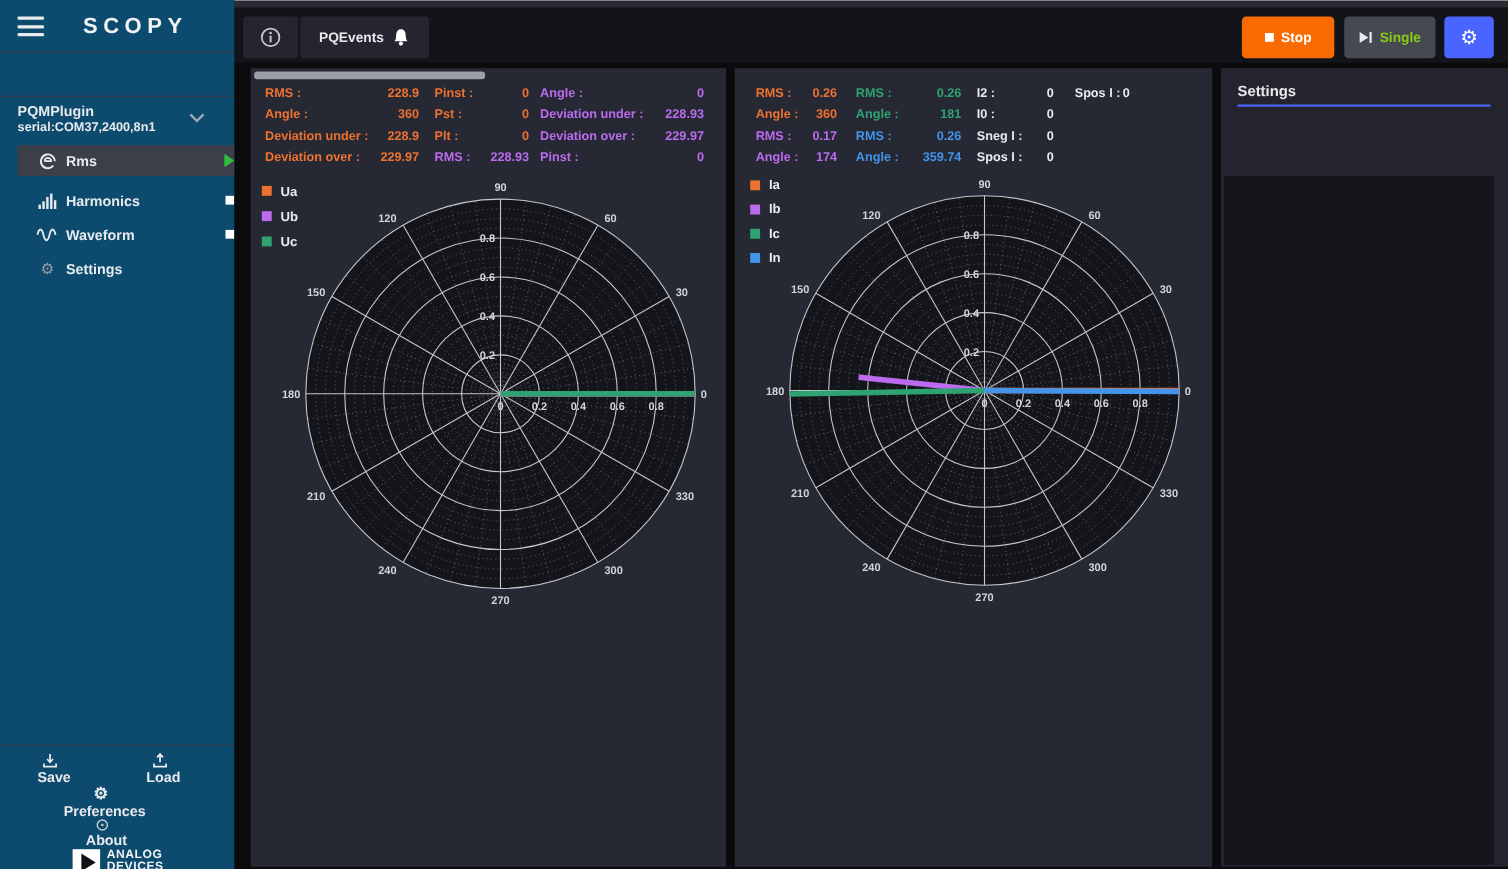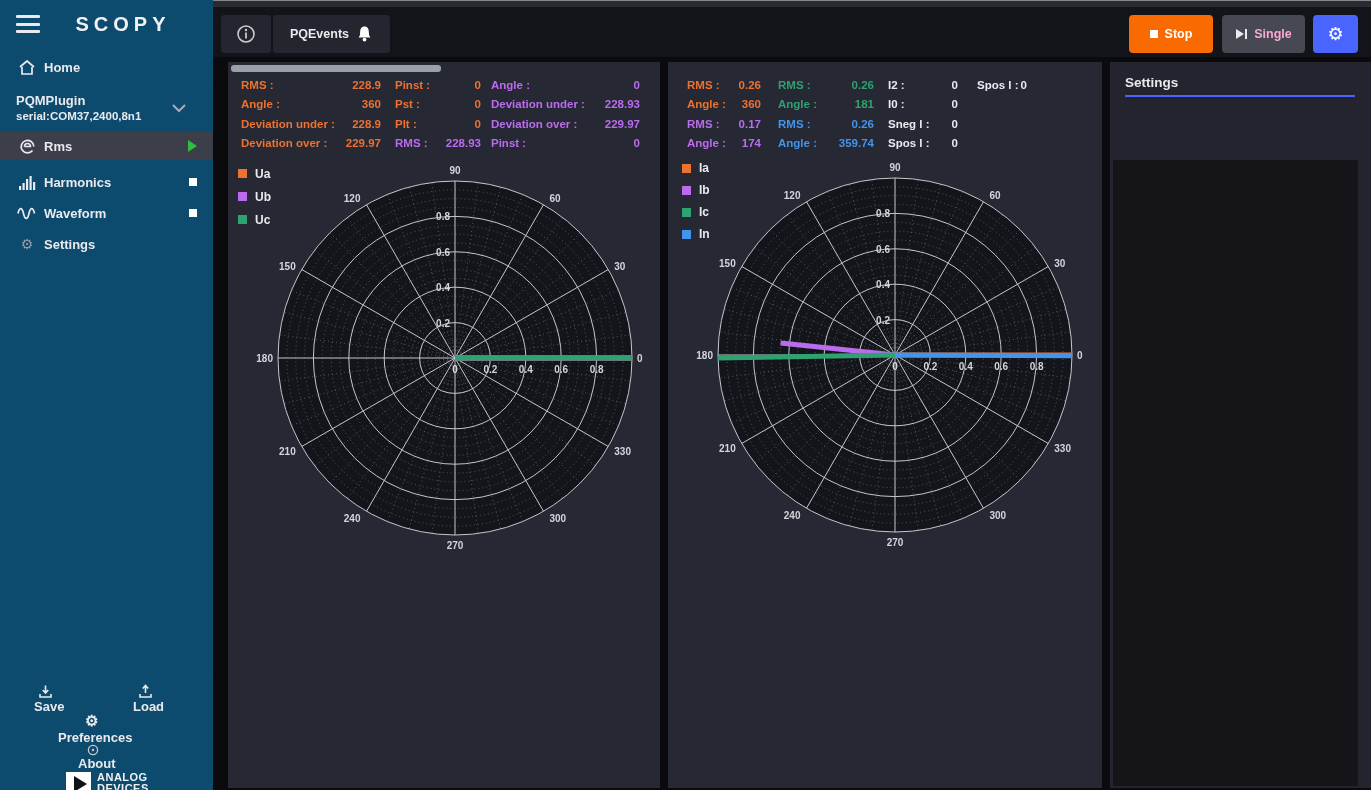--- a/index.html
+++ b/index.html
@@ -16,21 +16,21 @@
   .logo { position:absolute; left:58px; top:13px; width:130px; text-align:center;
           color:#F2F2F5; font-size:20px; font-weight:700; letter-spacing:5px; }
   .divider { position:absolute; left:0; width:213px; height:1px; background:#3A3C46; }
   .sb-row { position:absolute; left:0; width:213px; height:28px; display:flex; align-items:center; }
   .sb-row .ic { width:30px; margin-left:12px; display:flex; justify-content:center; }
   .sb-row .lbl { color:#E9EAEE; font-size:13px; font-weight:700; margin-left:2px; }
   .plugin-hdr { position:absolute; left:16px; top:93px; width:180px; }
   .plugin-name { color:#E9EAEE; font-size:13px; font-weight:700; }
   .plugin-serial { color:#E9EAEE; font-size:11.5px; font-weight:700; margin-top:2px; }
   .chev { position:absolute; right:10px; top:6px; }
-  .nav-item { position:absolute; left:0; width:213px; height:28px; display:flex; align-items:center; cursor:pointer; }
+  .nav-item { position:absolute; left:16px; width:213px; height:28px; display:flex; align-items:center; cursor:pointer; }
   .nav-item.active { background:#3C3F49; }
   .nav-item .ic { width:30px; margin-left:12px; display:flex; justify-content:center; }
   .nav-item .lbl { color:#E9EAEE; font-size:13px; font-weight:700; margin-left:2px; flex:1; }
   .nav-item .ind { margin-right:16px; display:flex; align-items:center; }
   .ind-square { width:8px; height:8px; background:#FFFFFF; }
   .ind-play { width:0; height:0; border-left:9px solid #2FBF3F; border-top:6px solid transparent; border-bottom:6px solid transparent; }
   .sb-footer-item { position:absolute; display:flex; align-items:center; color:#E9EAEE;
                     font-size:13px; font-weight:700; cursor:pointer;flex-direction:column; }
   .sb-footer-item .ic { margin-right:7px; display:flex; align-items:center; }
   .adi-logo { position:absolute; left:66px; top:772px; display:flex; align-items:flex-start; }
@@ -42,21 +42,21 @@
   .content { position:absolute; left:213px; top:0; width:1158px; height:790px; background:#0B0B0E; }
   .topline { position:absolute; left:0; top:0; width:1158px; height:1px; background:#85868C; }
   .topstrip { position:absolute; left:0; top:1px; width:1158px; height:6px; background:#2B2C33; }
   .toolbar { position:absolute; left:0; top:7px; width:1158px; height:50px; background:#131419; }
   .tbtn { position:absolute; top:8px; height:38px; border-radius:3px; display:flex; align-items:center;
           justify-content:center; cursor:pointer; }
   .info-btn { left:8px; width:50px; background:#24252E; }
   .tab-btn { left:60px; width:117px; background:#24252E; color:#E9EAEE; font-size:12.5px; font-weight:700; gap:7px; }
   .stop-btn { left:916px; width:84px; background:#F96A00; border-radius:4px; color:#FFFFFF; font-size:12.5px; font-weight:700; gap:7px; }
   .stop-sq { width:8px; height:8px; background:#FFFFFF; }
-  .single-btn { left:1009px; width:83px; background:#464852; border-radius:4px; color:#f9a8d4; font-size:12.5px; font-weight:700; gap:6px; }
+  .single-btn { left:1009px; width:83px; background:#464852; border-radius:4px; color:#84cc16; font-size:12.5px; font-weight:700; gap:6px; }
   .gear-btn { left:1100px; width:45px; background:#4A64FF; border-radius:4px; color:#FFFFFF; font-size:18px; }
 
   
   .panel { position:absolute; top:62px; height:726px; background:#262834; }
   #panel-0 { left:15px; width:432px; }
   #panel-1 { left:455px; width:434px; }
   .hscroll { position:absolute; left:3px; top:3px; width:210px; height:7px; background:#9BA0A8; border-radius:3px; cursor:pointer; }
   .stats { position:absolute; left:0; top:13px; width:100%; }
   .stat-col { position:absolute; top:0; }
   .stat-row { height:19.5px; display:flex; justify-content:space-between; align-items:center;
@@ -476,29 +476,20 @@
     <div class="sb-header">
       <div class="hamburger">
           <span></span>
           <span></span>
           <span></span>
         </div>
       <div class="logo">SCOPY</div>
     </div>
     <div class="divider" style="top:47px"></div>
 
-    <div class="sb-row" style="top:53px">
-      <span class="ic">
-        <svg width="18" height="17" viewBox="0 0 18 17">
-          <path d="M2 8 L9 2 L16 8" fill="none" stroke="#E9EAEE" stroke-width="1.7" stroke-linejoin="round"></path>
-          <path d="M4 8 L4 15 L14 15 L14 8" fill="none" stroke="#E9EAEE" stroke-width="1.7"></path>
-        </svg>
-      </span>
-      <span class="lbl">Home</span>
-    </div>
     <div class="divider" style="top:87px"></div>
 
     <div class="plugin-hdr">
       <div class="plugin-name">PQMPlugin</div>
       <div class="plugin-serial">serial:COM37,2400,8n1</div>
       <span class="chev">
         <svg width="14" height="9" viewBox="0 0 14 9">
             <path d="M1 1 L7 7 L13 1" fill="none" stroke="#A9ABB5" stroke-width="2"></path>
           </svg>
       </span>

